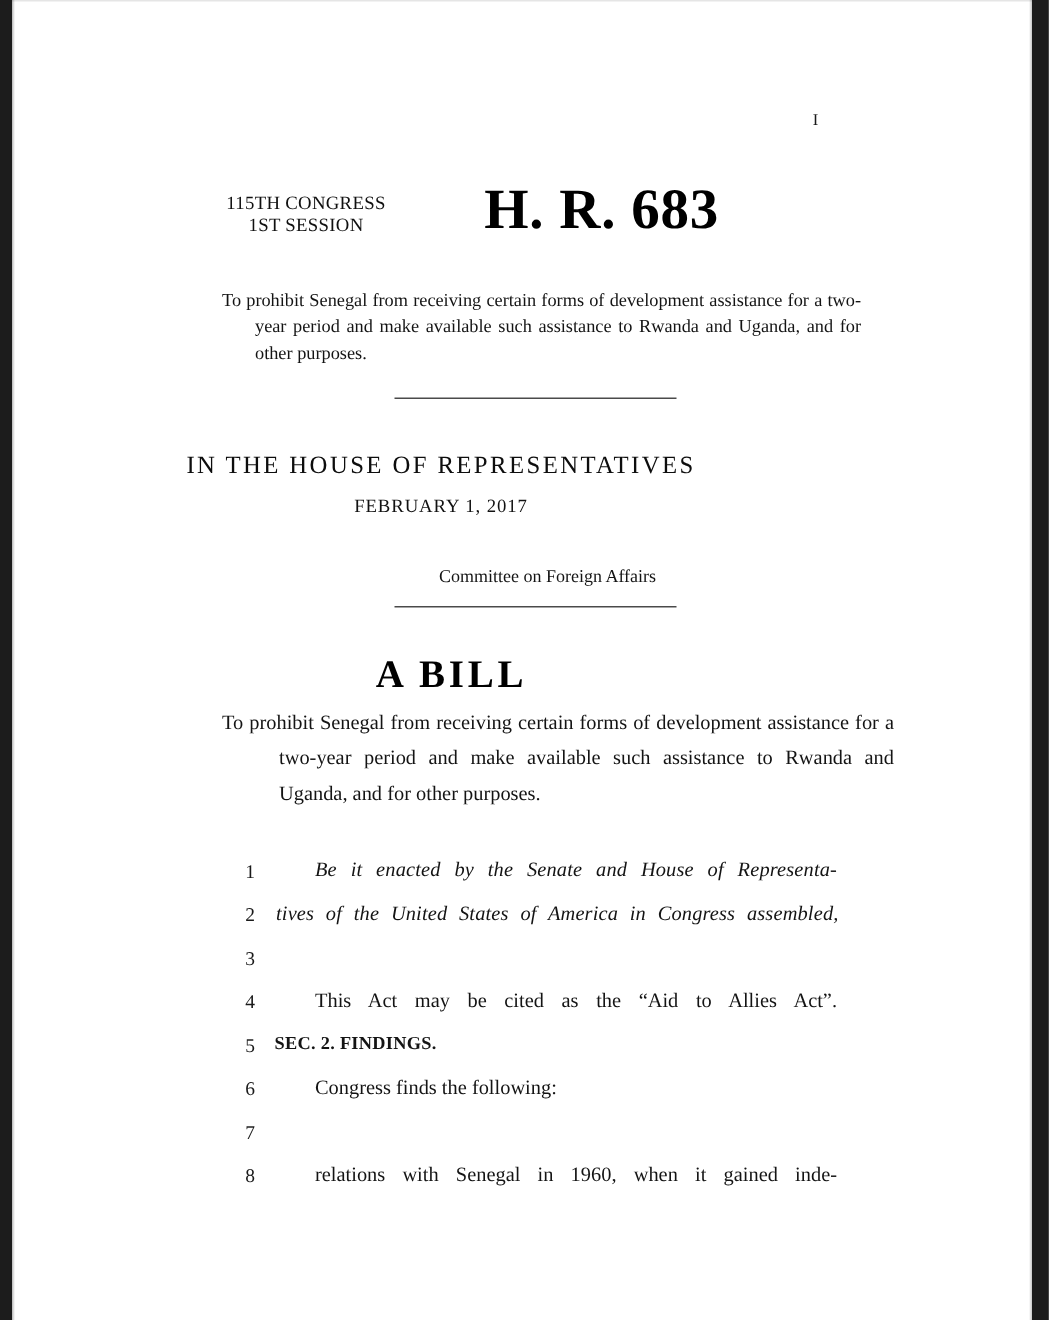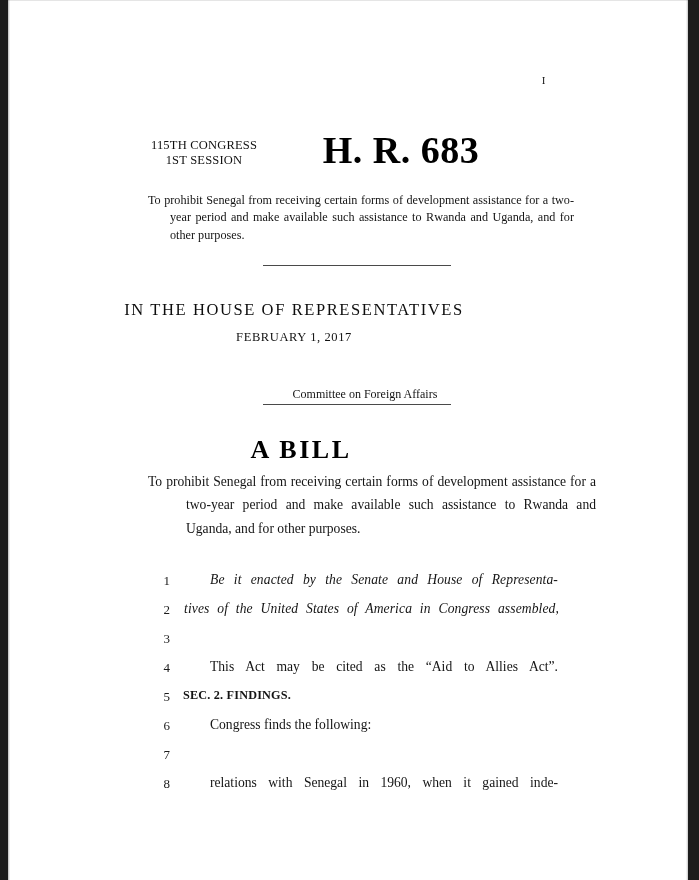--- a/index.html
+++ b/index.html
@@ -72,21 +72,21 @@
     font-size: 11px;
     font-family: "Liberation Serif", serif;
     color: #1a1a1a;
     letter-spacing: 0.5px;
   }
 
   
   .masthead {
     position: absolute;
     left: 0;
-    top: 136px;
+    top: 126px;
     width: 581px;
     height: 56px;
   }
   .congress-block {
     position: absolute;
     left: 132px;
     top: 2px;
     width: 128px;
     text-align: center;
     line-height: 1.22;
@@ -153,21 +153,21 @@
     padding-left: 0px;
     width: 538px;
   }
   .chamber-date {
     text-align: center;
     font-size: 12.5px;
     font-variant: small-caps;
     letter-spacing: 0.6px;
     color: #121212;
     width: 538px;
-    margin-bottom: 24px;
+    margin-bottom: 14px;
   }
   .sponsor {
     width: 396px;
     margin-left: 142px;
     text-align: center;
     font-size: 12px;
     line-height: 1.38;
     color: #141414;
   }
 

